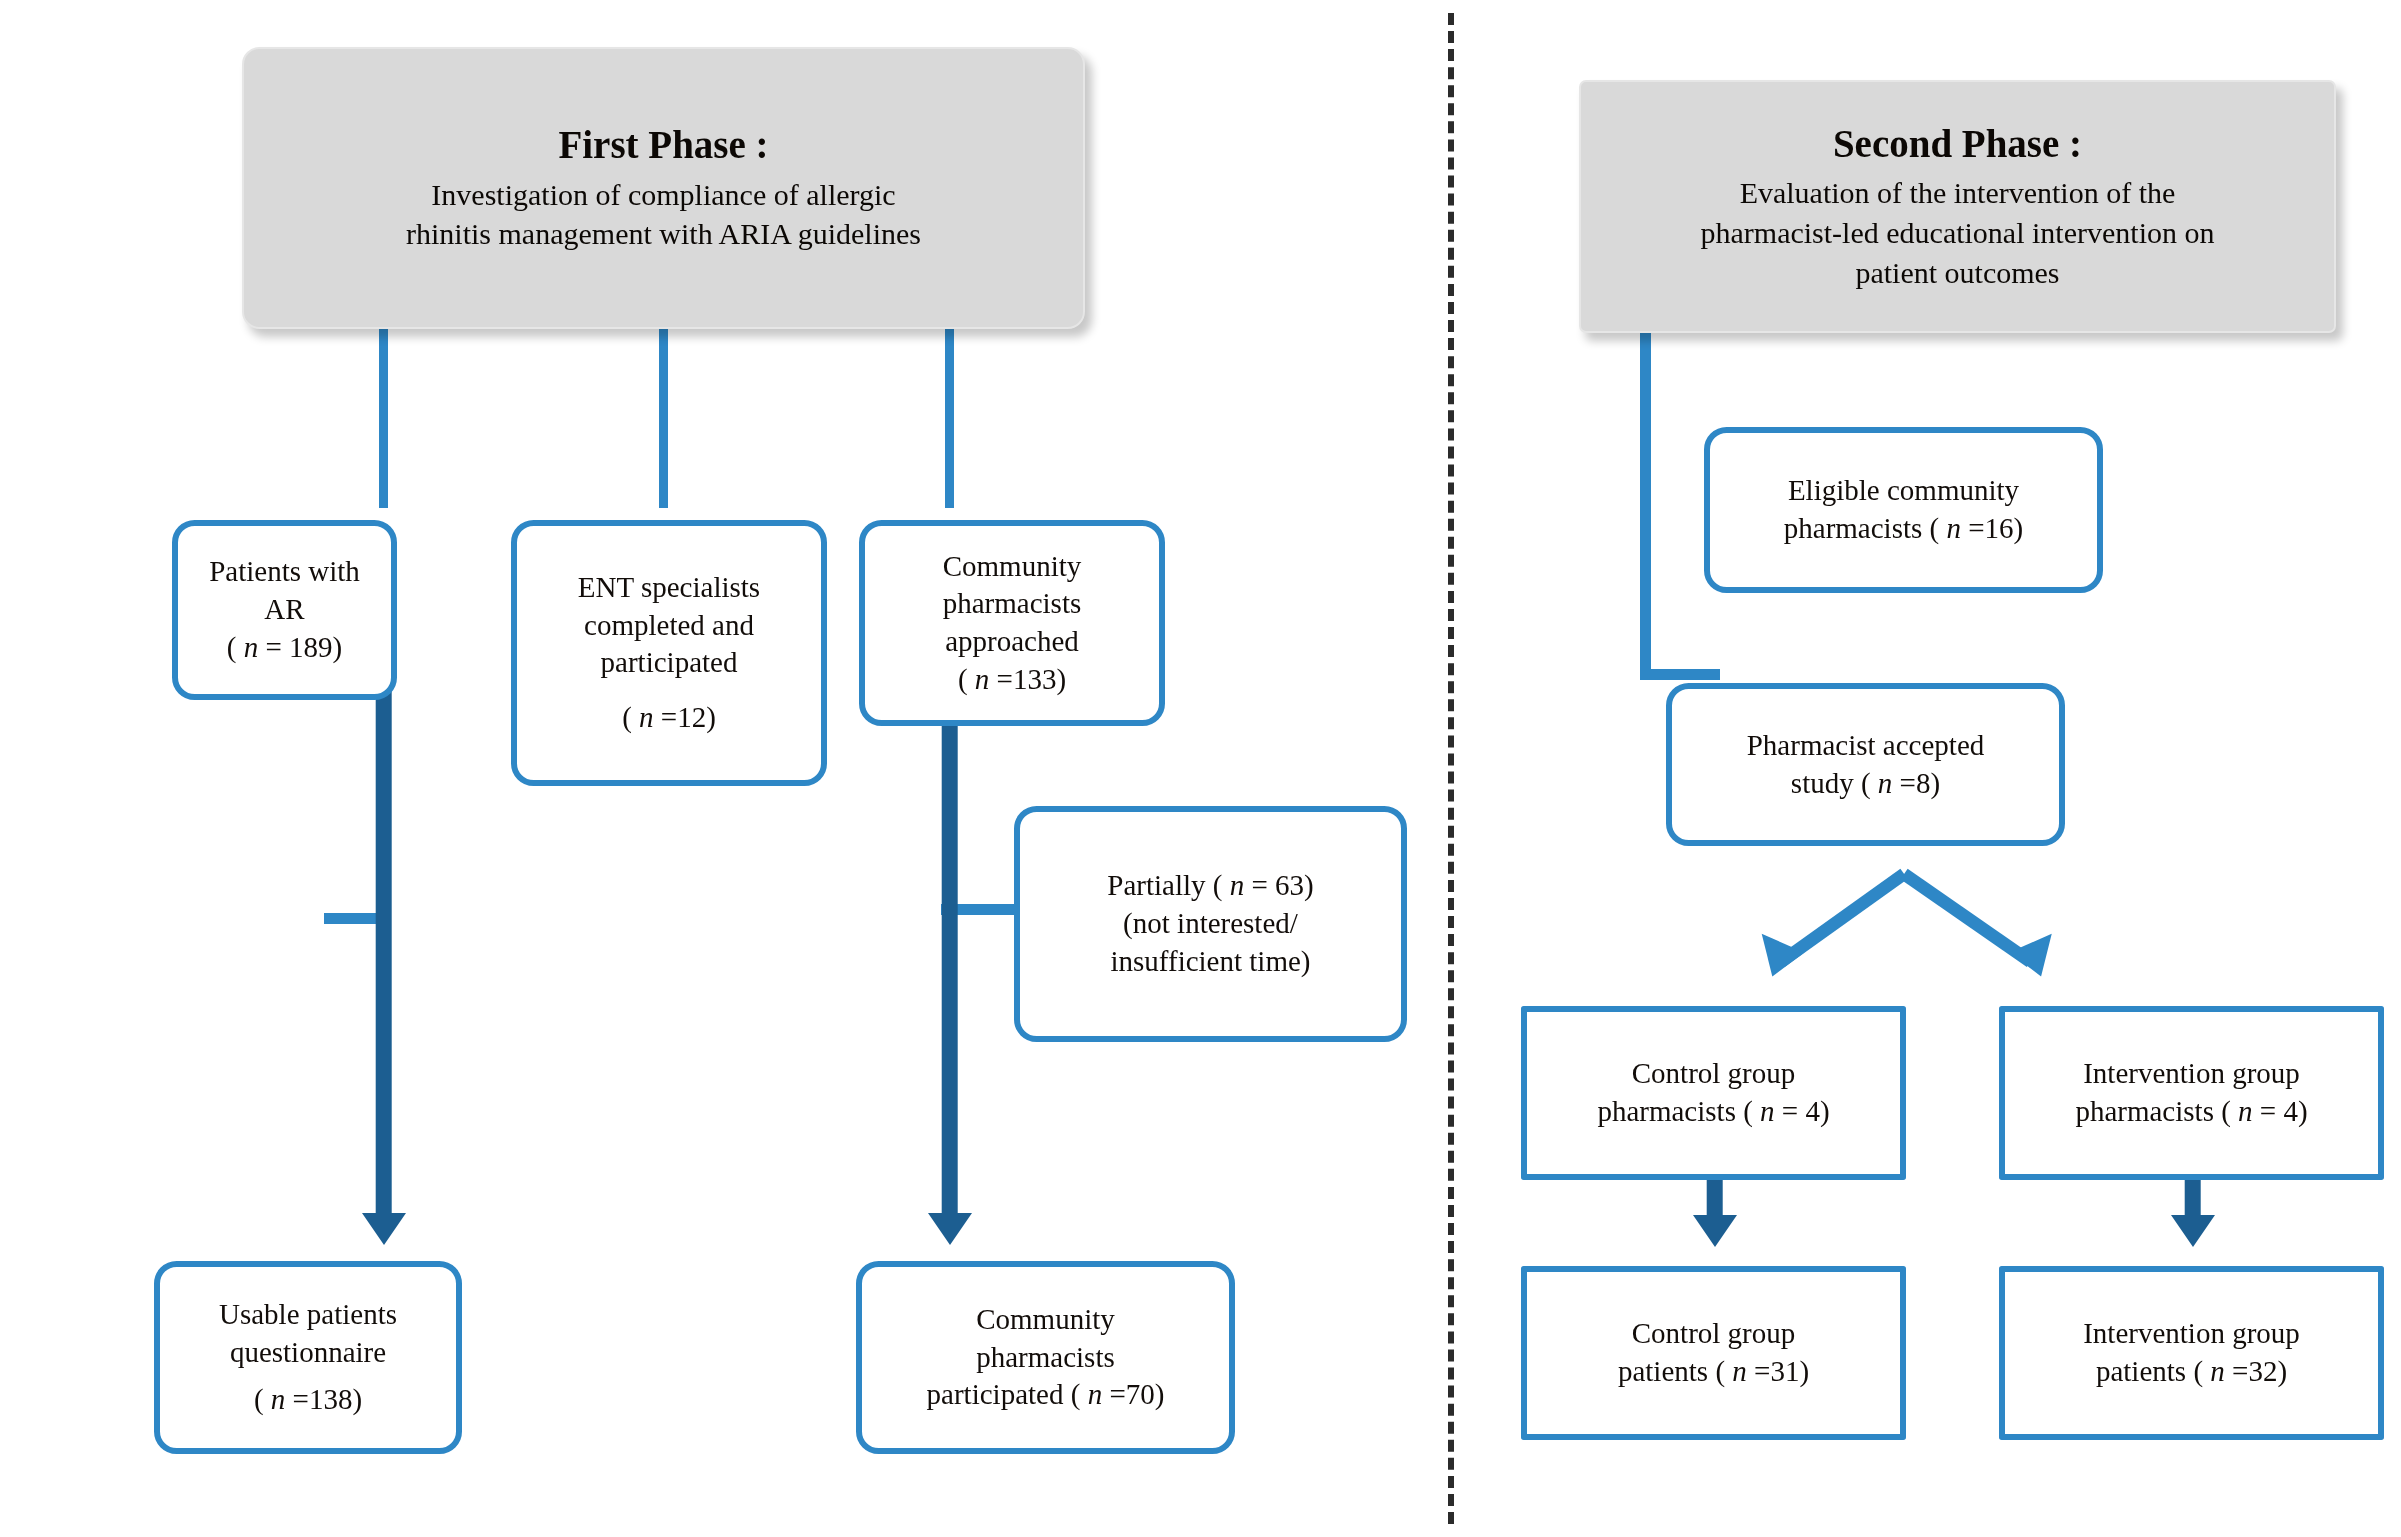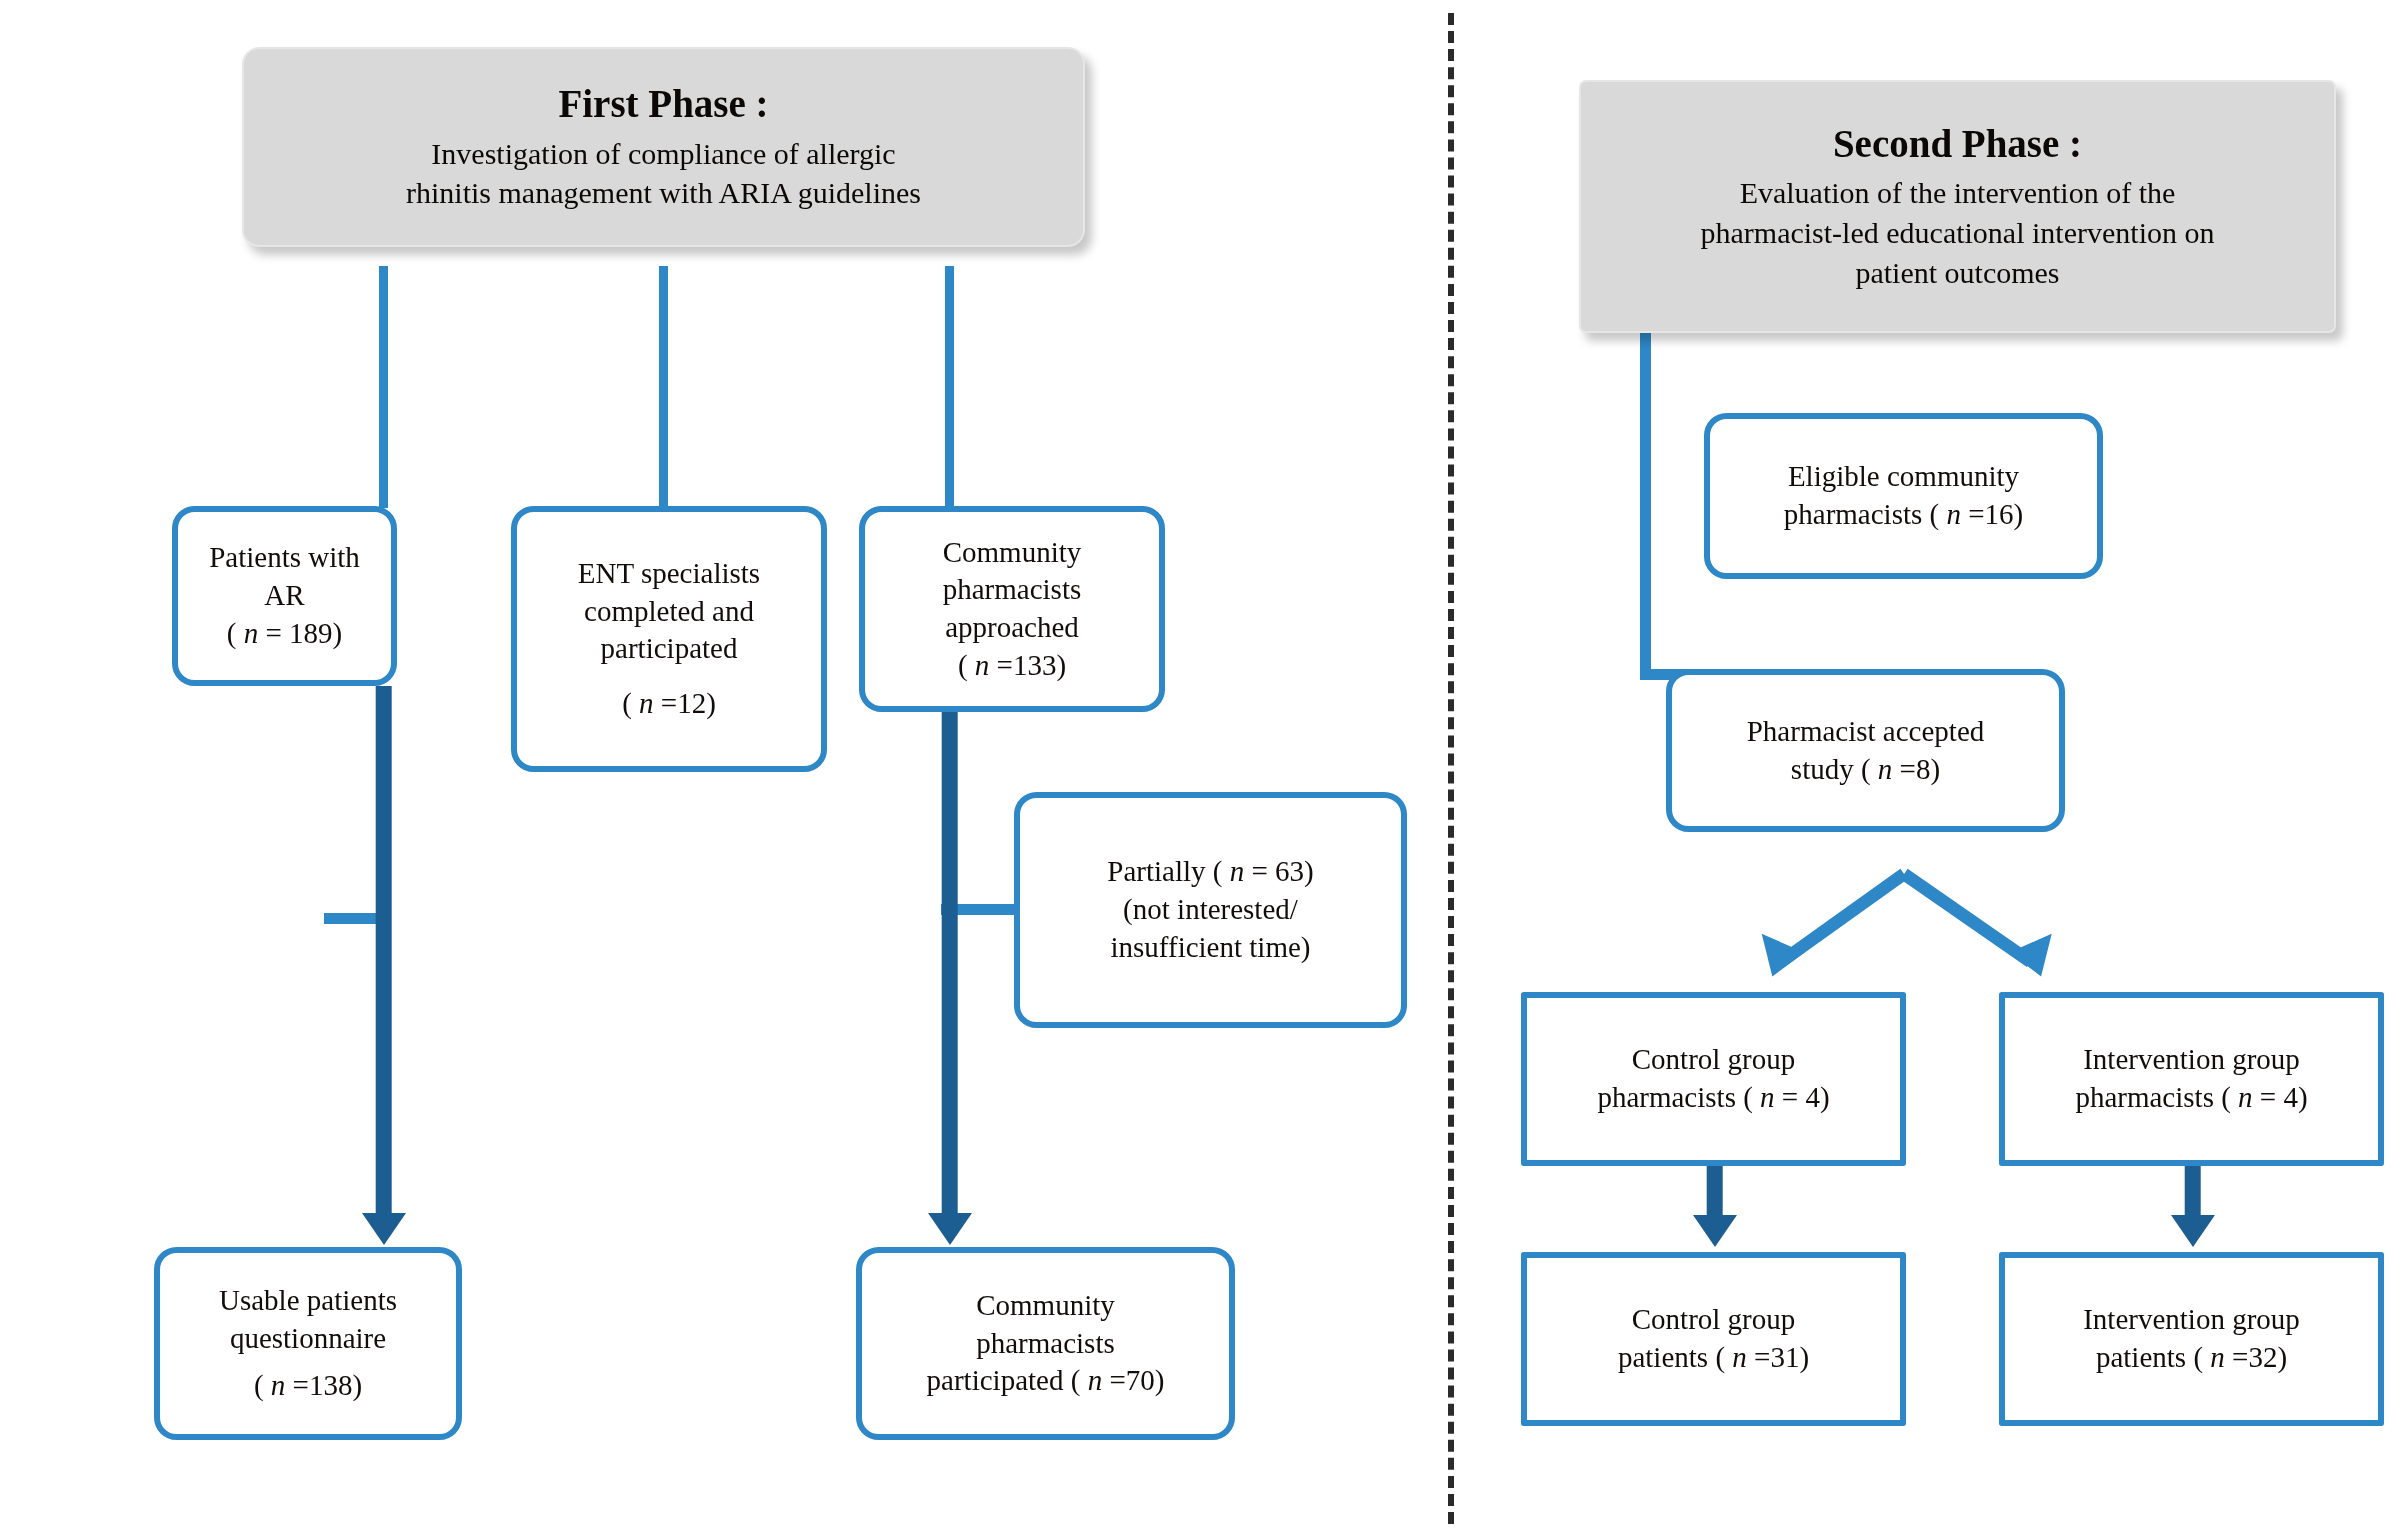--- a/index.html
+++ b/index.html
@@ -19,20 +19,21 @@
     border-radius:22.6px;
     display:flex;
     align-items:center;
     justify-content:flex-end;
     text-align:center;
     color:#120d0a;
     font-size:29px;
     line-height:1.30;
     padding:4px 9.3px;
     z-index:5;
+    margin-top:14px;
   }
   .node.square{border-radius:2.7px;}
   .node .txt{width:100%;}
   .node .it{font-style:italic;}
 
   
   .phase{
     position:absolute;
     box-sizing:border-box;
     background:#d9d9d9;
@@ -83,21 +84,21 @@
   }
 
   
   .split{position:absolute;z-index:3;}
 </style>
 </head>
 <body>
 
 <div id="canvas">
 
-  <div class="phase" style="left:242px;top:47px;width:843px;height:200px;text-align:center;">
+  <div class="phase" style="left:242px;top:47px;width:843px;height:282px;text-align:center;">
     <div class="title">First Phase :</div>
     <div class="sub">Investigation of compliance  of allergic</div>
     <div class="sub">rhinitis management  with ARIA guidelines</div>
   </div>
 
   <div class="vline" style="left:379px;top:266px;width:8.7px;height:242px;"></div>
   <div class="vline" style="left:659px;top:266px;width:8.7px;height:242px;"></div>
   <div class="vline" style="left:945px;top:266px;width:8.7px;height:242px;"></div>
 
   <div class="node" style="left:172px;top:506px;width:225px;height:180px;">

